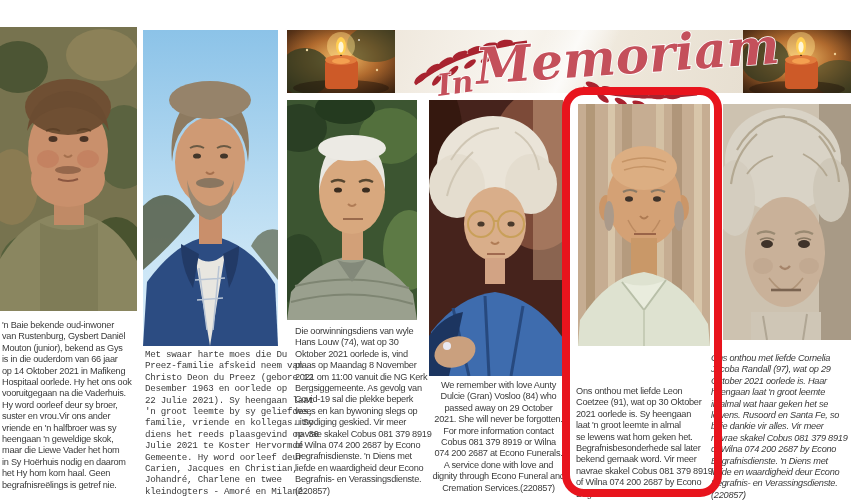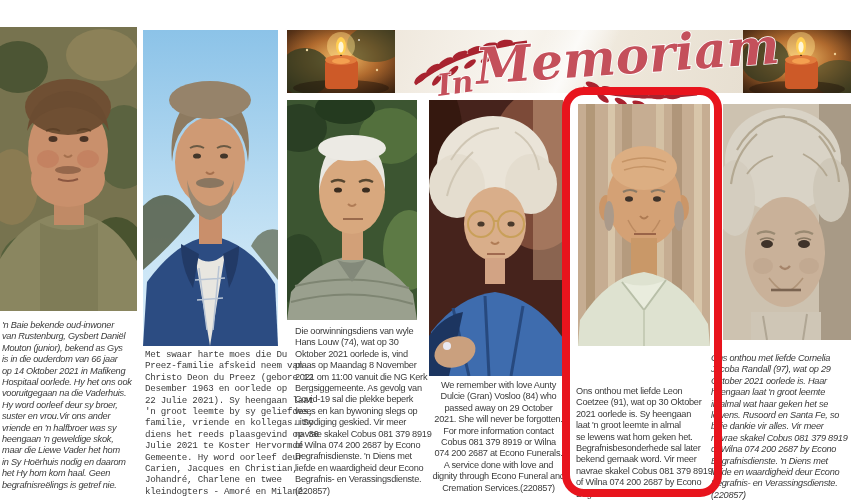--- a/index.html
+++ b/index.html
@@ -19,21 +19,21 @@
   .banner-title text{font-family:"DejaVu Serif","Liberation Serif",serif;
      font-style:italic;font-weight:bold;paint-order:stroke;stroke:#ffffff;}
 
   
   .photo{position:absolute;overflow:hidden;background:#d8d8d8;}
   .photo svg{display:block;width:100%;height:100%;}
   .ob-text{position:absolute;margin:0;font-size:9.2px;line-height:11.4px;
      letter-spacing:-0.25px;color:#3b3b3b;white-space:pre;}
 
   .photo-1{left:0;top:27px;width:137px;height:284px;}
-  .text-1 {left:2px;top:320px;width:136px;font-style:italic;}
+  .text-1 {left:2px;top:320px;width:136px;}
   .photo-2{left:143px;top:30px;width:135px;height:316px;}
   .text-2 {left:145px;top:349px;width:134px;font-family:Liberation Mono, monospace;}
   .photo-3{left:287px;top:100px;width:130px;height:220px;}
   .text-3 {left:287px;top:326px;width:132px;margin-left:8px;}
   .photo-4{left:429px;top:100px;width:134px;height:276px;}
   .text-4 {left:430px;top:380px;width:137px;text-align:center;}
   .photo-5{left:578px;top:104px;width:132px;height:242px;}
   .text-5 {left:576px;top:350px;width:138px;margin-top:36px;}
   .photo-6{left:723px;top:104px;width:128px;height:236px;}
   .text-6 {left:711px;top:353px;width:140px;font-style:italic;}

